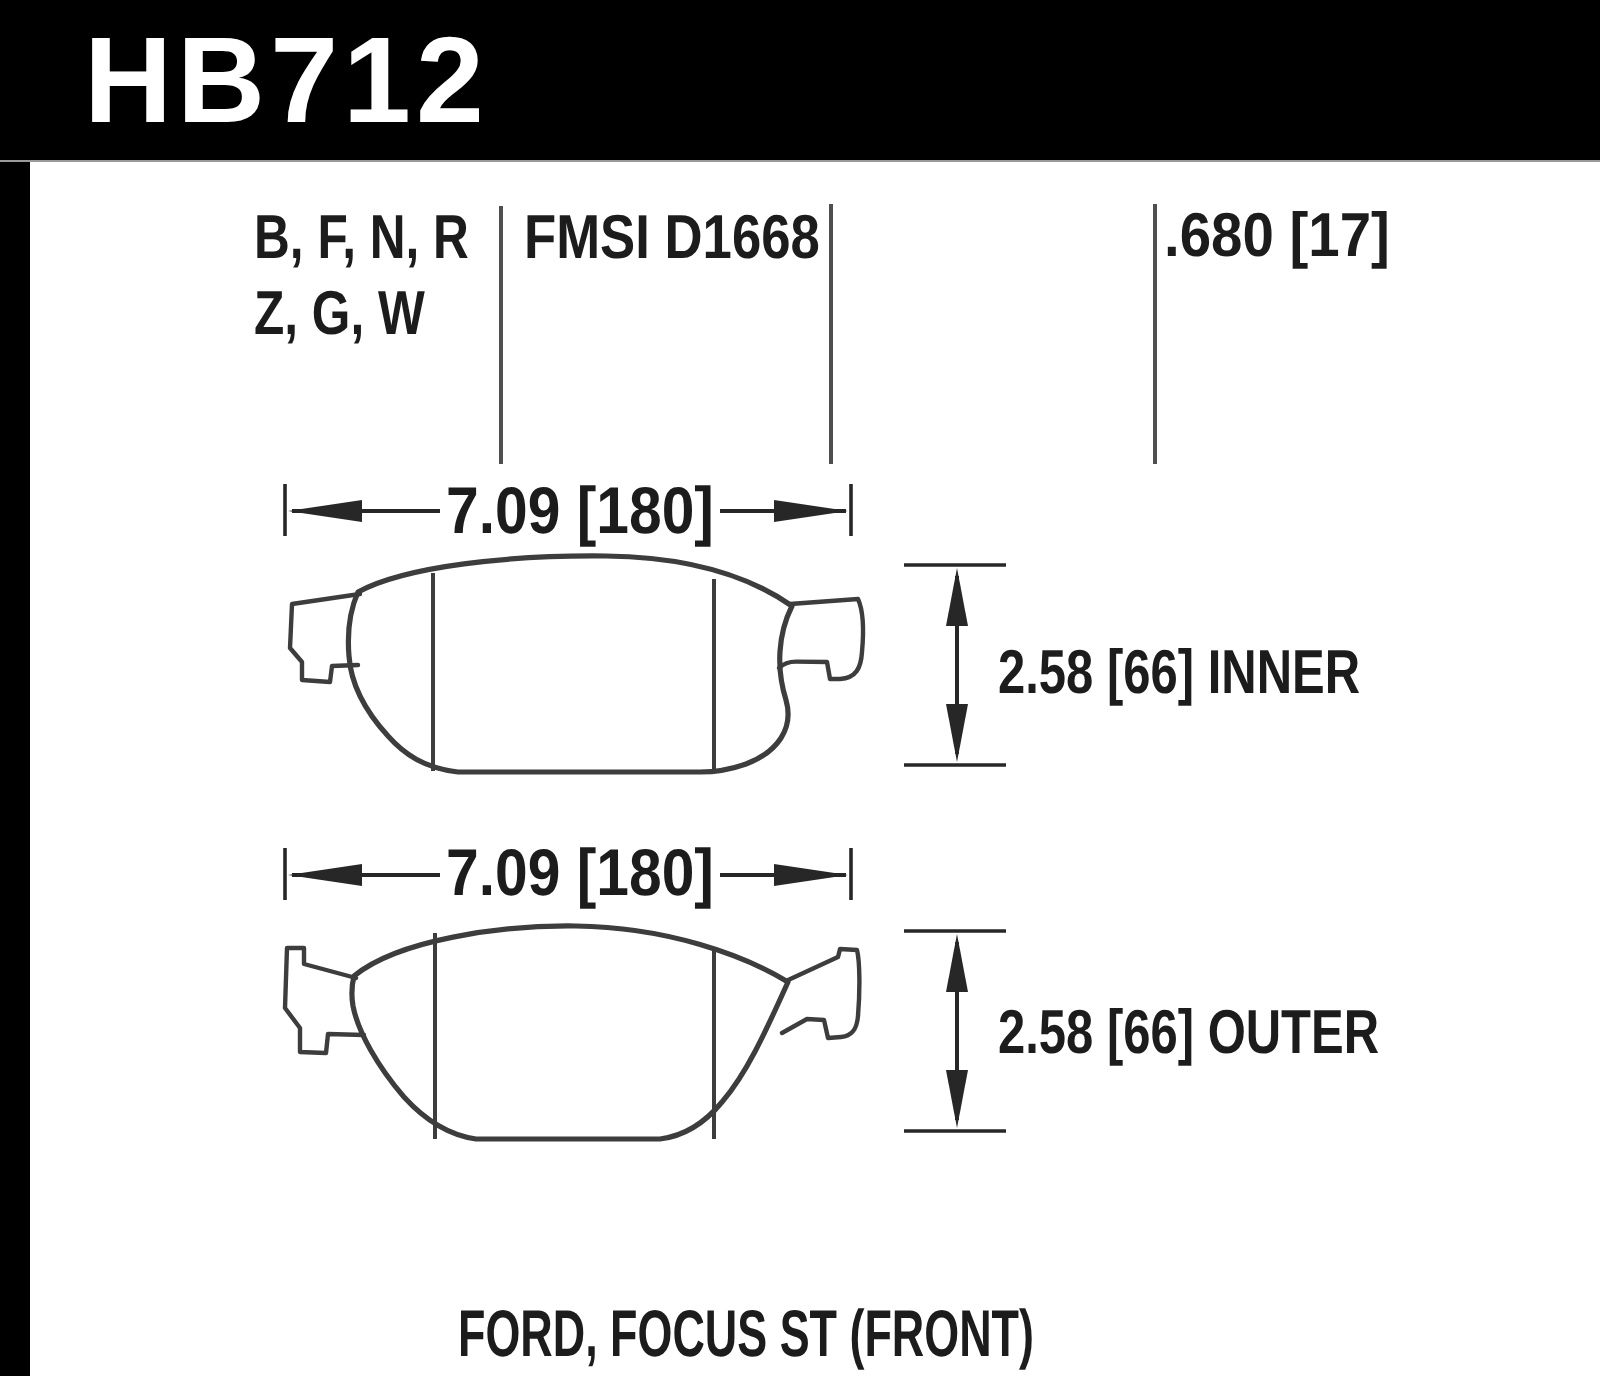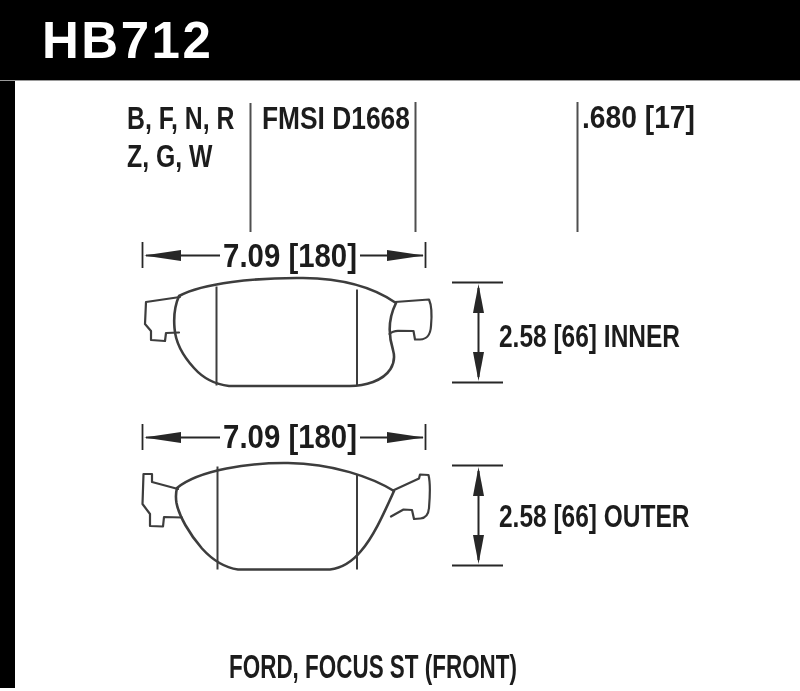--- a/index.html
+++ b/index.html
@@ -7,21 +7,21 @@
     position:relative;width:800px;height:691px;overflow:hidden;
     background:#ffffff;
     font-family:"Liberation Sans","DejaVu Sans",sans-serif;
     color:#1c1c1c;
   }
   .abs{position:absolute;}
   #top-band{left:0;top:0;width:800px;height:80px;background:#000000;
     border-bottom:1px solid #9a9a9a;display:flex;align-items:center;}
   #left-bar{left:0;top:0;width:15px;height:688px;background:#000000;}
   #part-number{
-    margin-left:42px;color:#ffffff;font-size:51px;font-weight:bold;
+    margin-left:42px;color:#ffffff;font-size:61px;font-weight:bold;
     letter-spacing:2.5px;line-height:1;white-space:nowrap;
   }
   .spec-text{font-weight:bold;font-size:31px;line-height:38px;white-space:nowrap;
     transform-origin:left top;}
   #compounds{left:127px;top:100px;transform:scaleX(0.80);}
   #fmsi{left:262px;top:100px;transform:scaleX(0.85);}
   #thickness{left:582px;top:99px;transform:scaleX(0.91);}
   .dim-label{font-weight:bold;white-space:nowrap;line-height:1;}
   .width-label{font-size:33px;transform:translate(-50%,-50%) scaleX(0.89);}
   .height-label{font-size:31px;transform:translateY(-50%) scaleX(0.79);

